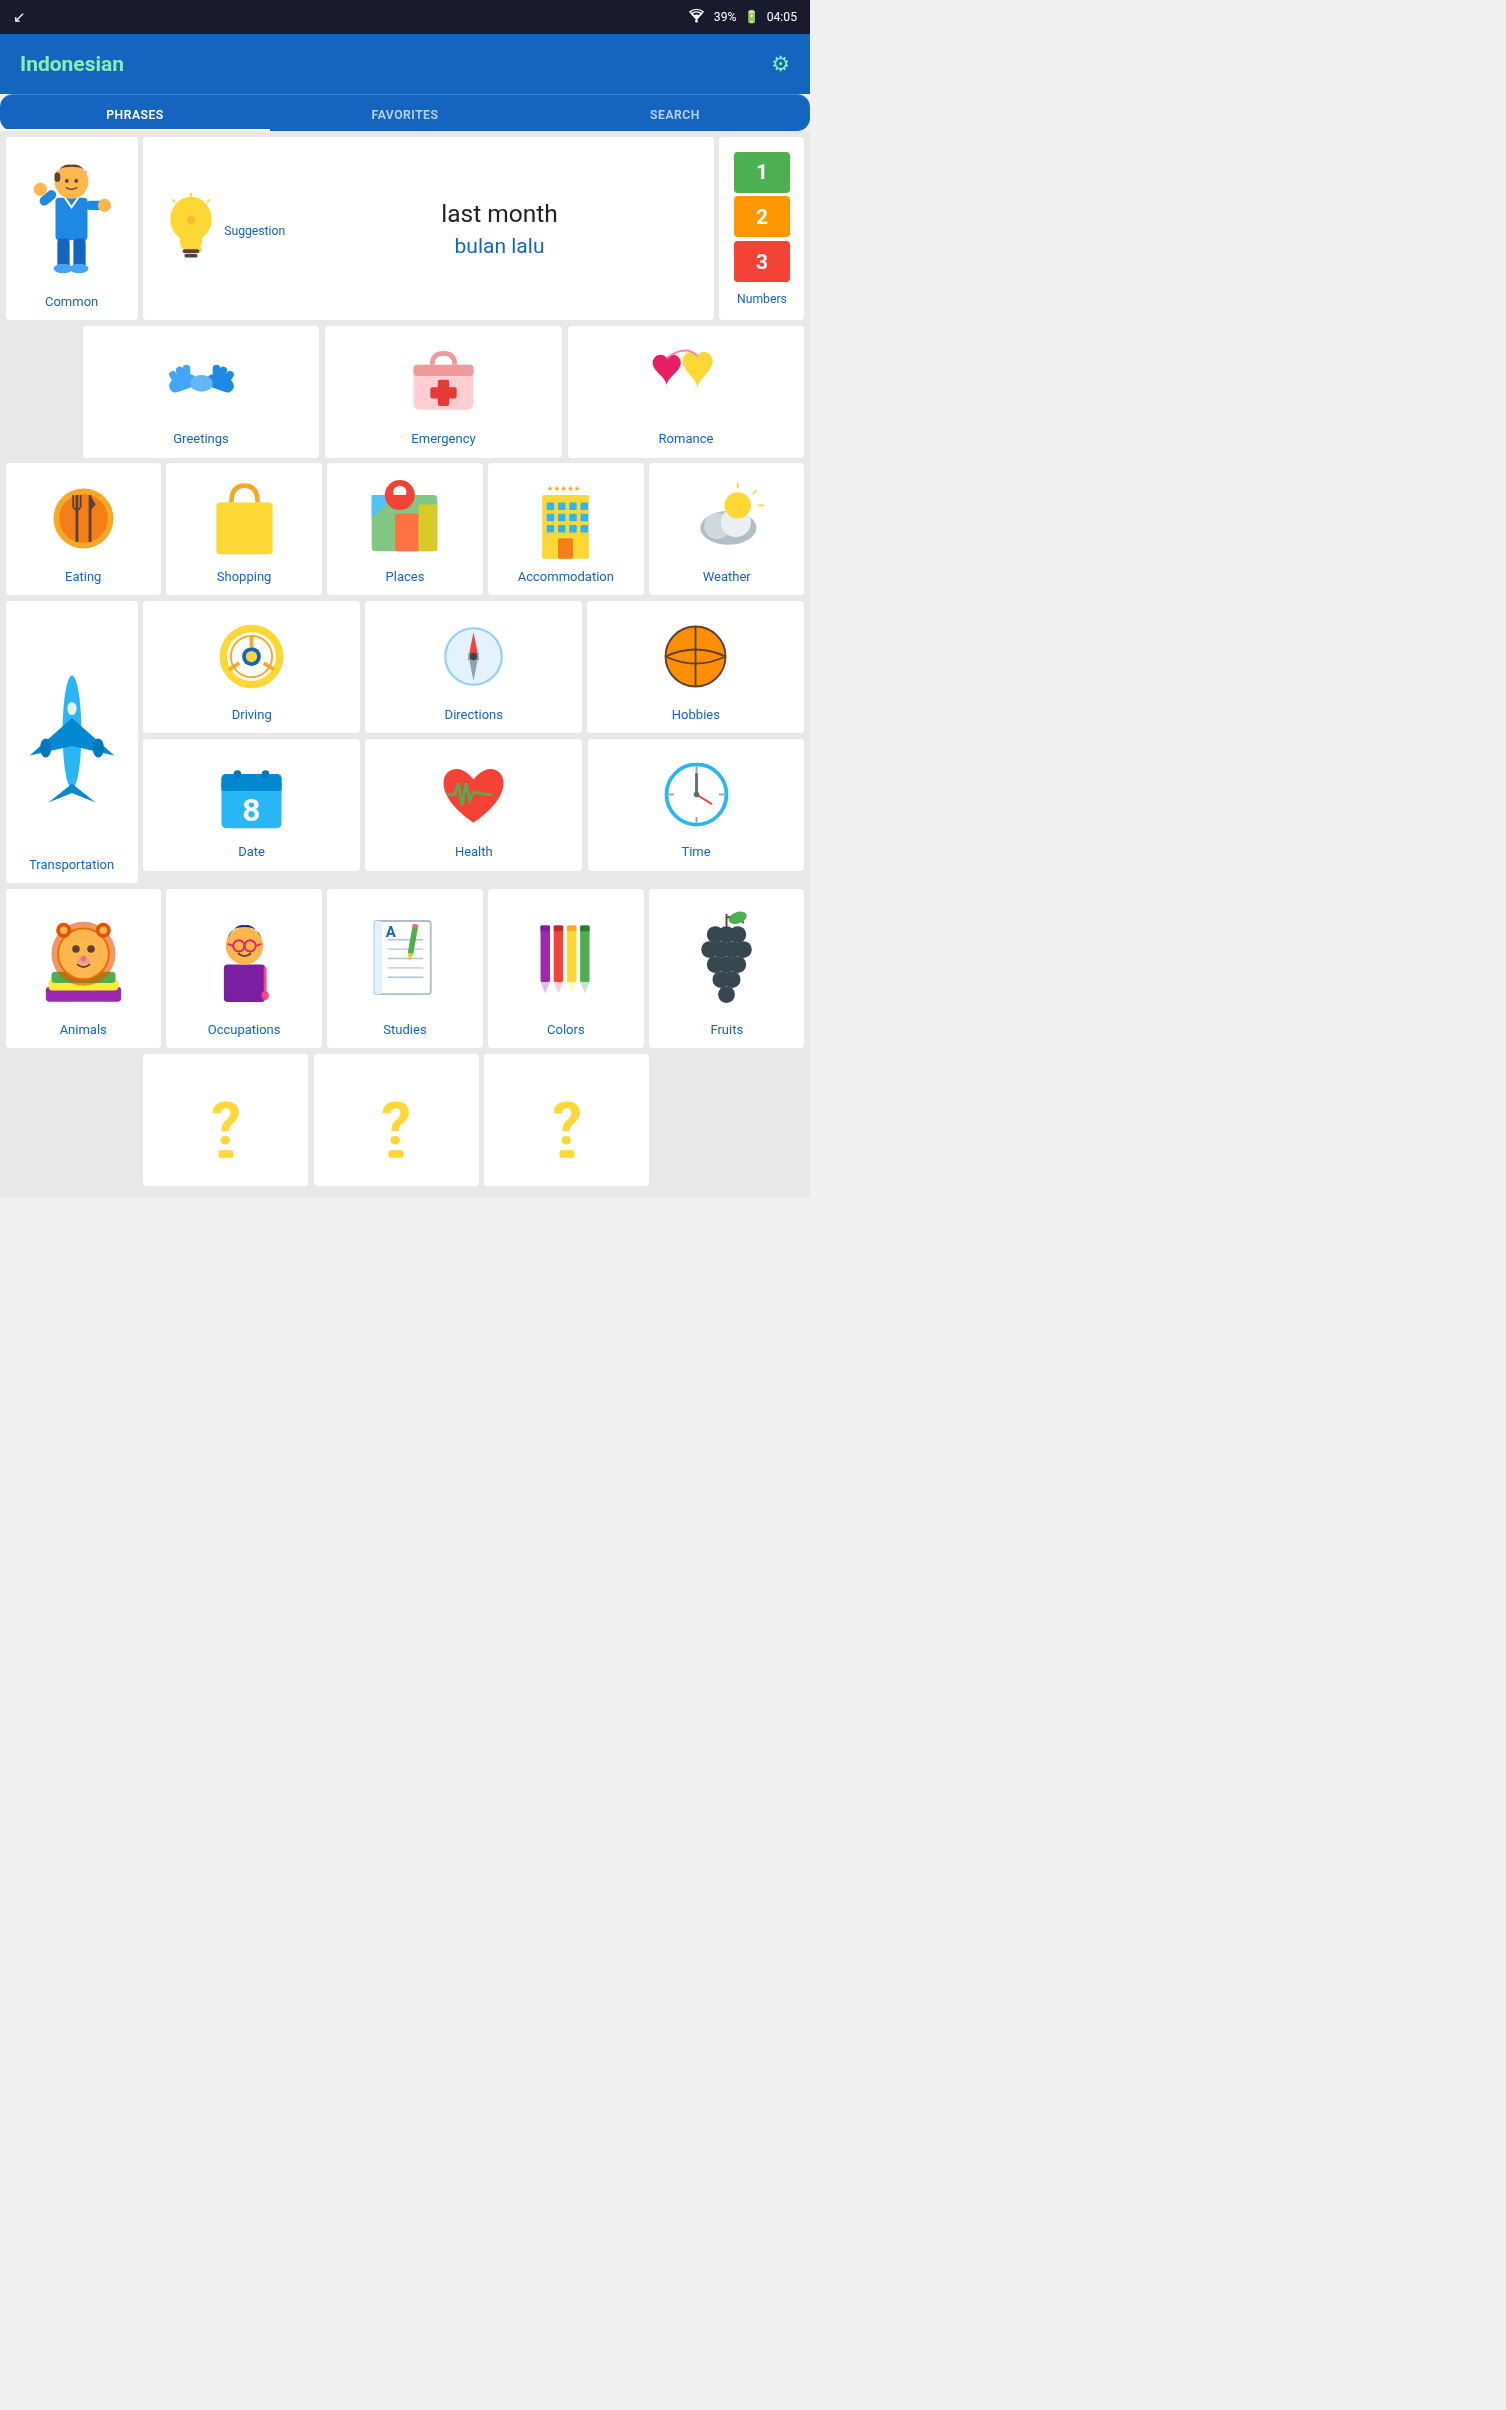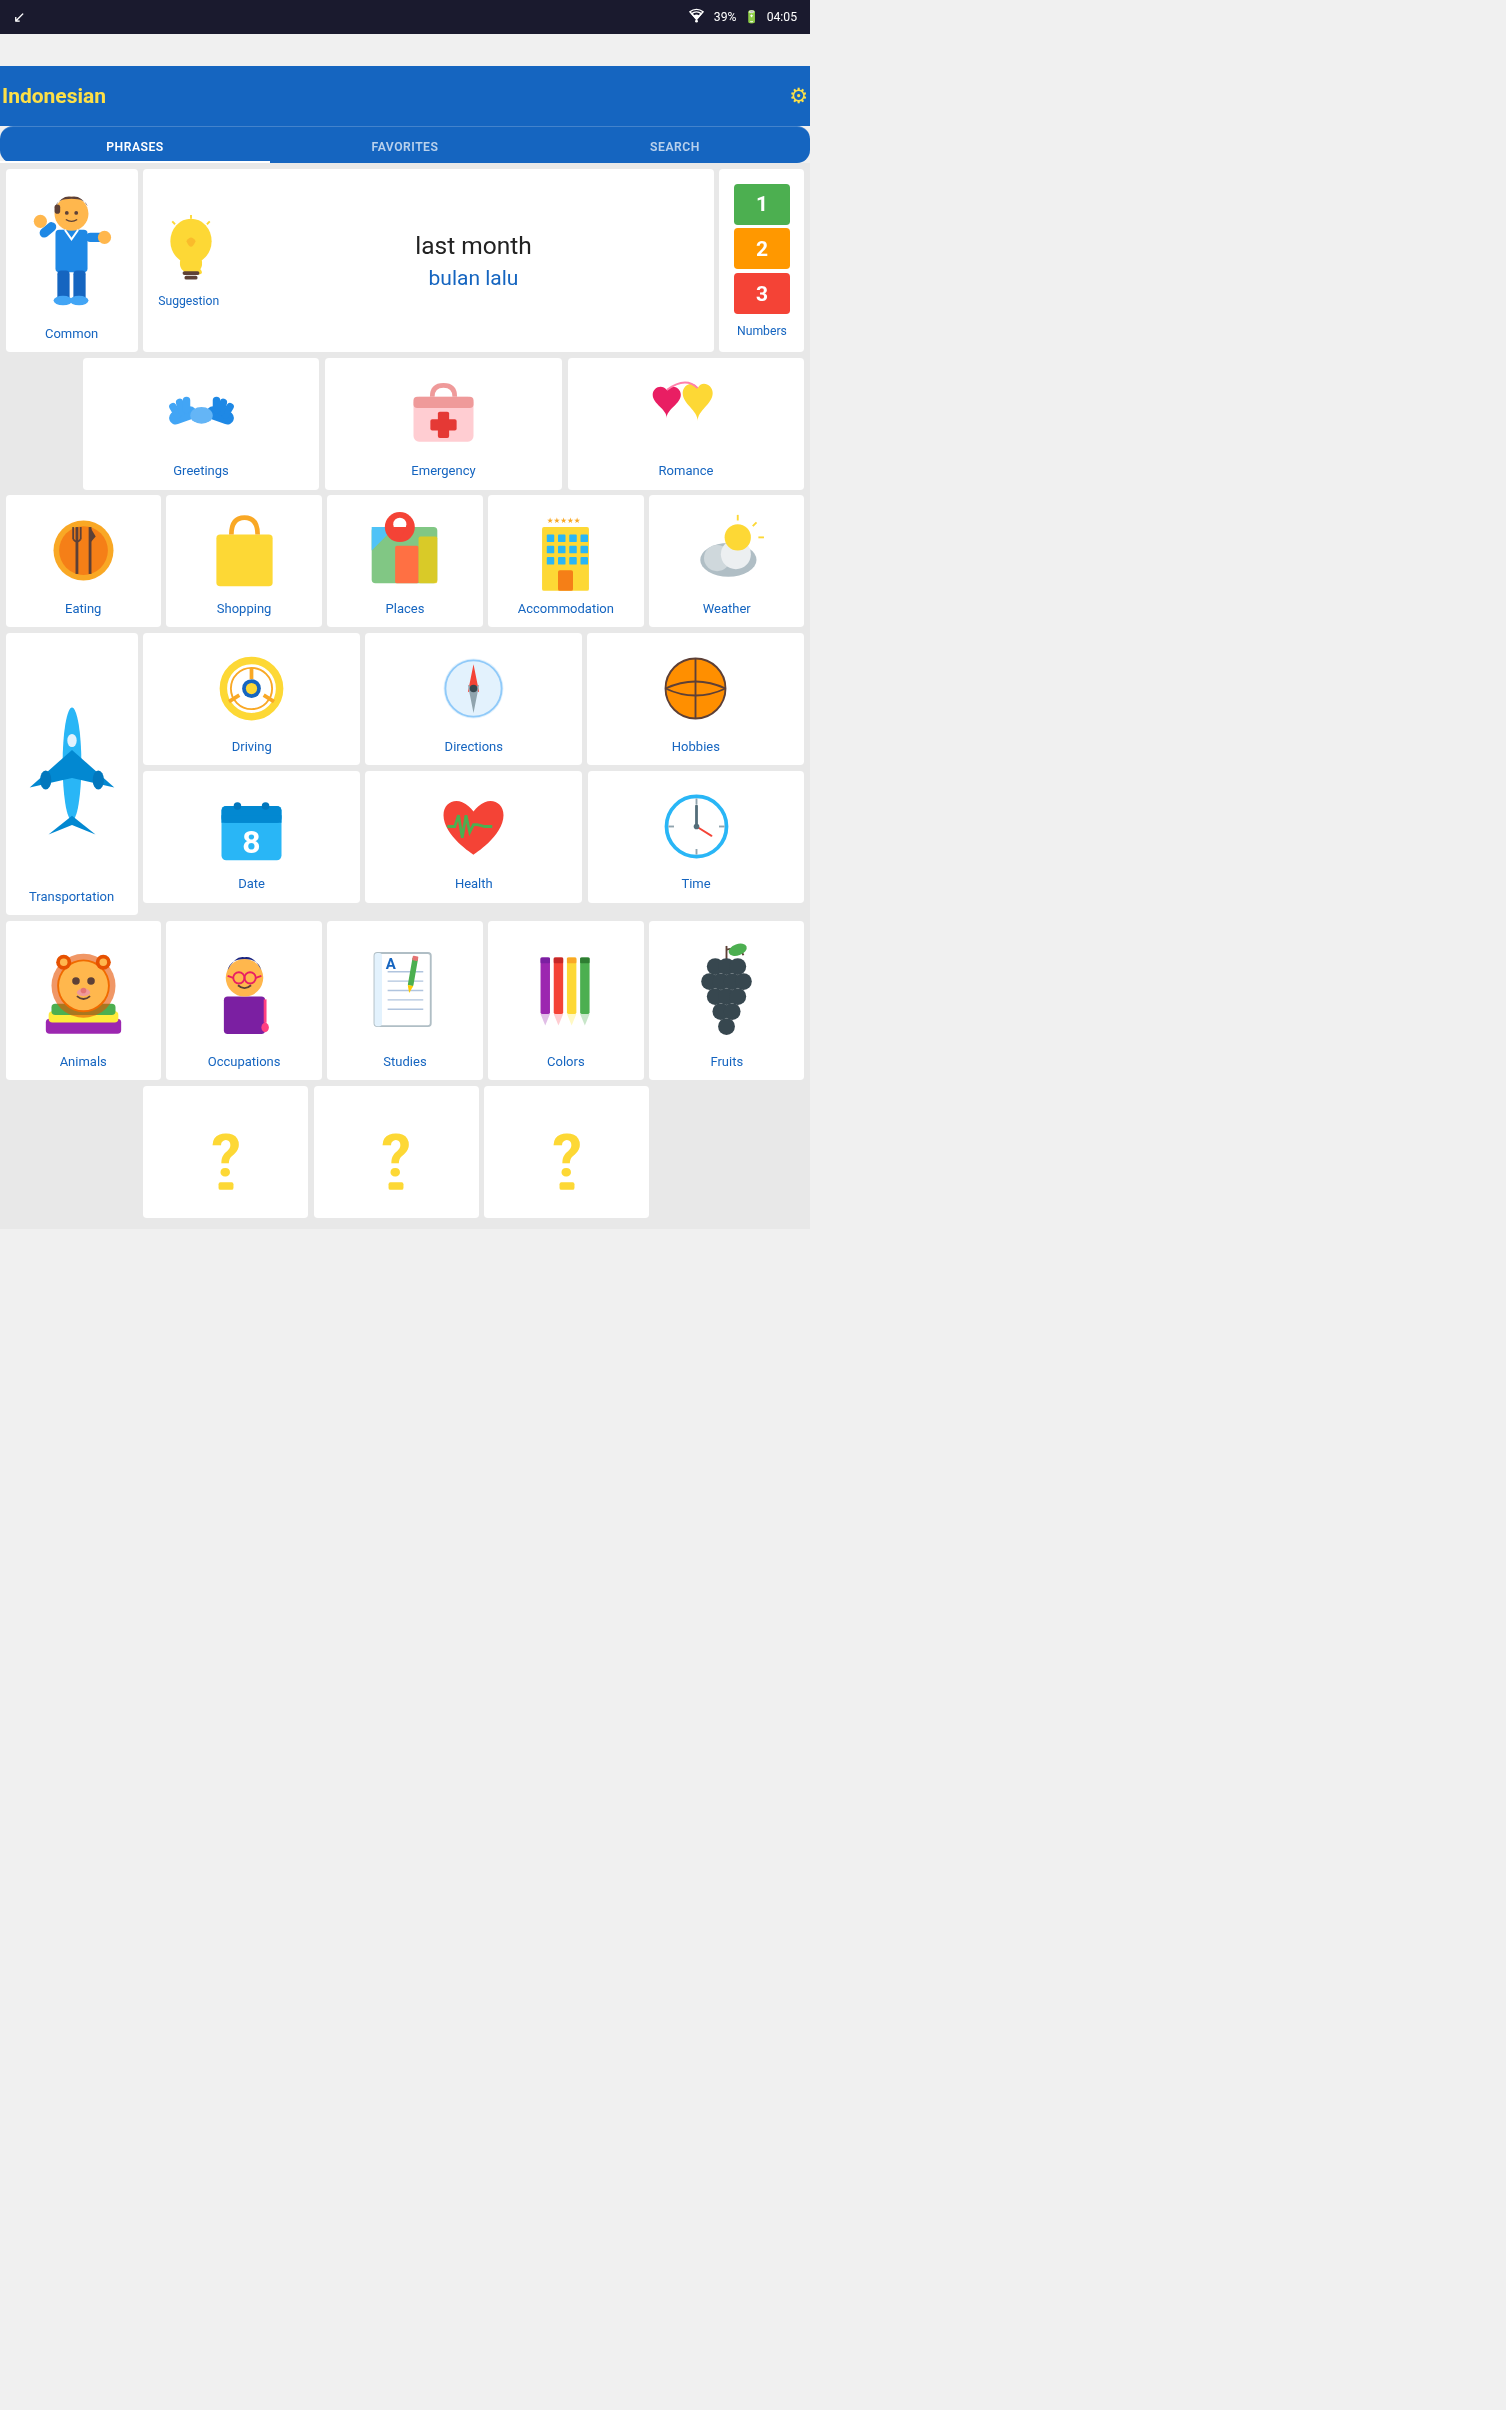--- a/index.html
+++ b/index.html
@@ -18,27 +18,26 @@
       justify-content: space-between;
       align-items: center;
       padding: 5.6px 13px;
       height: 34px;
     }
     .status-right { display: flex; align-items: center; gap: 7.5px; font-size: 12.2px; }
 
     
     .app-bar {
       background: #1565c0;
-      color: #fde047;
+      color: #86efac;
       display: flex;
       justify-content: space-between;
       align-items: center;
-      padding: 13px 2px;
+      padding: 13px 20px;
       height: 60px;
-      margin-top: 32px;
     }
     .app-bar-title { font-size: 21px; font-weight: bold; }
     .gear-icon { font-size: 21px; cursor: pointer; }
 
     
     .tabs {
       background: #1565c0;
       display: flex;
       border-top: 0.9px solid rgba(255,255,255,0.2);
       border-radius: 13px;
@@ -85,22 +84,22 @@
       flex: 1;
       background: white;
       border-radius: 3.8px;
       padding: 15px;
       display: flex;
       align-items: center;
       gap: 15px;
     }
     .suggestion-icon-wrap {
       display: flex;
-      flex-direction: column;
-      align-items: flex-start;
+      flex-direction: row;
+      align-items: center;
       min-width: 75px;
     }
     .suggestion-text-wrap {
       flex: 1;
       text-align: center;
     }
     .suggestion-english {
       font-size: 24.5px;
       font-weight: 400;
       color: #222;

